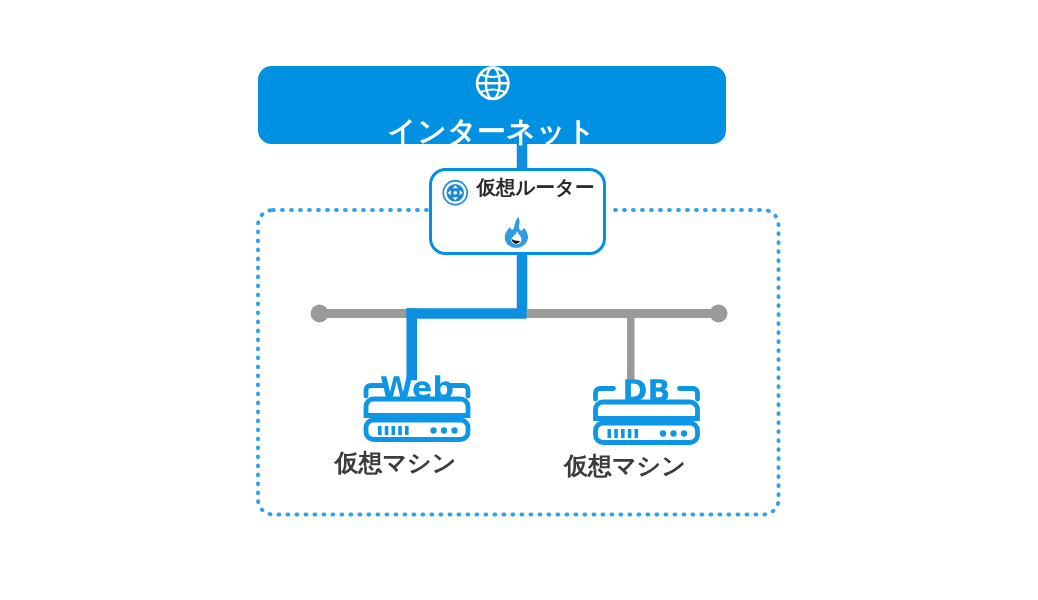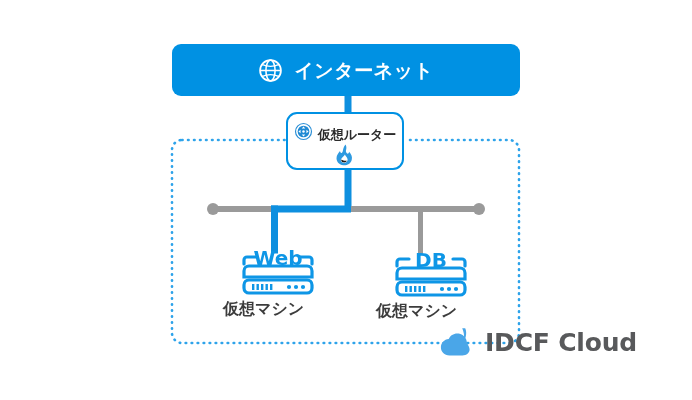--- a/index.html
+++ b/index.html
@@ -24,29 +24,30 @@
     left: 0;
     width: 692px;
     height: 400px;
   }
 
   
   #internet-banner {
     position: absolute;
     left: 172px;
     top: 44px;
-    width: 348px;
+    width: 312px;
     height: 52px;
     border-radius: 9px;
     background: #0091e3;
     display: flex;
     align-items: center;
     justify-content: center;
     gap: 11px;
     box-sizing: border-box;
+    flex-direction: column;
   }
   #internet-banner .label {
     color: #ffffff;
     font-size: 19px;
     font-weight: bold;
     letter-spacing: 0.5px;
     line-height: 1;
   }
   .globe-wrap {
     width: 25px;
@@ -66,21 +67,21 @@
     background: #ffffff;
     box-sizing: border-box;
   }
   #router-row {
     position: absolute;
     left: 0;
     top: 5px;
     width: 100%;
     height: 22px;
     display: flex;
-    align-items: flex-end;
+    align-items: flex-start;
     justify-content: center;
     gap: 5px;
   }
   #router-row .label {
     color: #2b2b2b;
     font-size: 13px;
     font-weight: bold;
     line-height: 1;
   }
   .router-icon-wrap {
@@ -257,27 +258,14 @@
         <rect x="35" y="38" width="2.4" height="6"></rect>
         <circle cx="54" cy="41" r="2.1"></circle>
         <circle cx="61" cy="41" r="2.1"></circle>
         <circle cx="68" cy="41" r="2.1"></circle>
       </g>
       <text x="43" y="19" text-anchor="middle" font-family="DejaVu Sans, Liberation Sans, sans-serif" font-size="20" font-weight="bold" fill="#0e96e6">DB</text>
     </svg>
     <div class="vm-caption">仮想マシン</div>
   </div>
 
-  <div id="idcf-logo">
-    <span class="logo-mark">
-      <svg viewBox="0 0 38 32" width="38" height="32">
-        <path d="M9.5 29.5 c-5.2 0 -8.6 -3.6 -8.6 -8.2 c0 -4.4 3.3 -7.9 7.8 -8.3
-                 c1.4 -3.4 4.7 -5.6 8.6 -5.6 c4.2 0 7.8 2.6 9.0 6.4
-                 c0.4 1.3 0.5 2.3 1.3 4.2 c0.9 2.2 2.0 3.6 2.0 5.6
-                 c0 3.4 -3.0 5.9 -7.2 5.9 Z" fill="#4aa6e8"></path>
-        <path d="M25.2 2.2 c1.1 2.0 1.3 5.2 0.6 8.2 c-0.5 2.1 -1.4 3.9 -2.4 5.0
-                 c0.6 -2.6 0.8 -5.4 0.4 -7.8 c-0.3 -2.0 -0.9 -4.0 -1.6 -5.4 Z" fill="#4aa6e8"></path>
-      </svg>
-    </span>
-    <span class="logo-text">IDCF Cloud</span>
-  </div>
 
 </div>
 
 </body></html>

